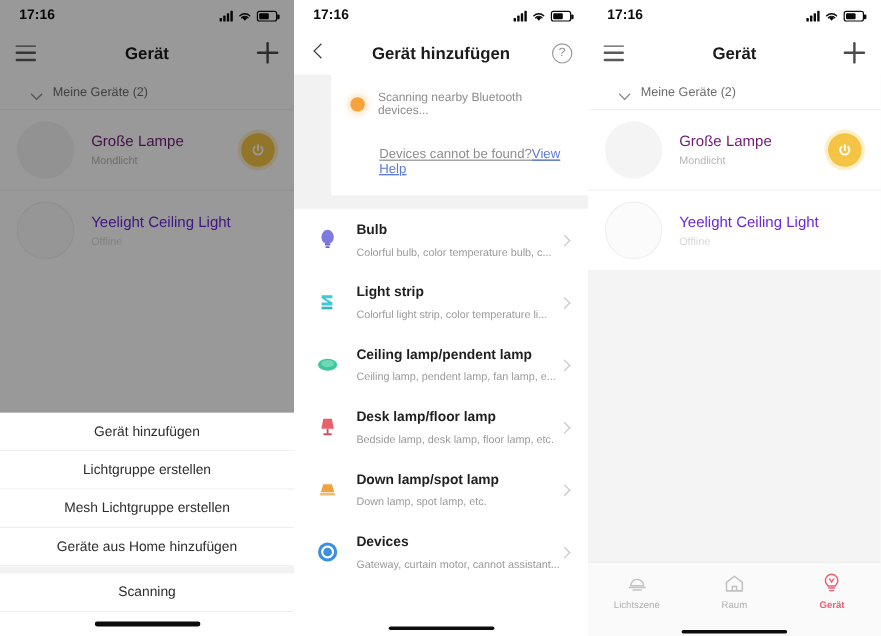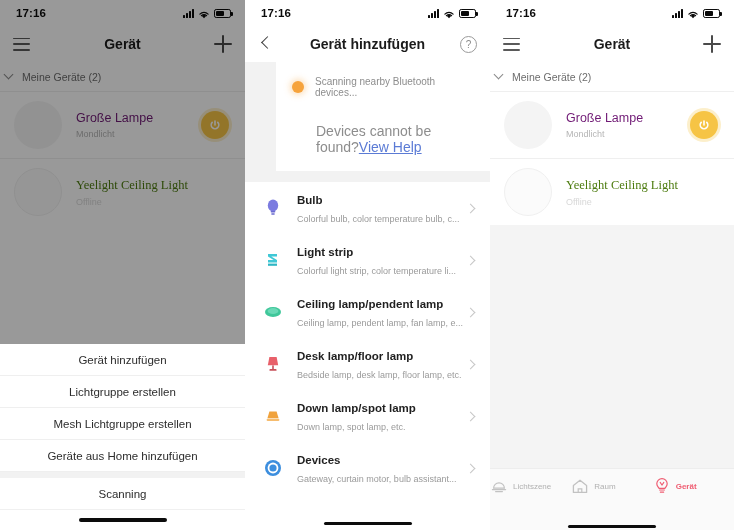--- a/index.html
+++ b/index.html
@@ -42,32 +42,32 @@
   .plus::before { left:0; top:8.2px; width:18px; height:1.6px; }
   .plus::after { top:0; left:8.2px; height:18px; width:1.6px; }
   .backchev { width:18px; height:18px; position:relative; z-index:2; }
   .backchev::before { content:""; position:absolute; left:5px; top:3px; width:8px; height:8px;
     border-left:1.6px solid #3a3a3a; border-bottom:1.6px solid #3a3a3a; transform:rotate(45deg); }
   .helpcirc { width:17px; height:17px; border-radius:50%; border:1.2px solid #9a9a9a; color:#8a8a8a;
      font-size:10px; display:flex; align-items:center; justify-content:center; z-index:2; font-weight:normal; }
 
   
   .dev-body { background:#fff; height:calc(530px - 26px - 36px); }
-  .group-head { display:flex; align-items:flex-start; gap:9px; padding:9px 16px 8px 5px; font-size:10.5px; color:#6d6d6d; }
+  .group-head { display:flex; align-items:flex-end; gap:9px; padding:9px 16px 8px 27px; font-size:10.5px; color:#6d6d6d; }
   .chev-d { width:8px; height:8px; position:relative; }
   .chev-d::before { content:""; position:absolute; left:0; top:0px; width:6px; height:6px;
     border-right:1.4px solid #8a8a8a; border-bottom:1.4px solid #8a8a8a; transform:rotate(45deg); }
   .sep-line { height:1px; background:#efefef; margin:0; }
 
   .dev-row { display:flex; align-items:center; padding:9px 16px 9px 14px; gap:14px; background:#fff; height:66px; }
   .dev-ava { width:48px; height:48px; border-radius:50%; background:#f4f4f4; flex:0 0 auto; }
   .dev-ava.off { background:#fbfbfb; border:1px solid #f0f0f0; }
   .dev-txt { flex:1 1 auto; min-width:0; }
   .dev-name { font-size:12.5px; color:#701a75; margin-bottom:4px; }
-  .dev-name.off { color:#4d7c0f;font-family:Liberation Serif, serif; }
+  .dev-name.off { color:#6d28d9; }
   .dev-sub { font-size:9px; color:#b5b5b5; }
   .dev-sub.off { color:#d8d8d8; }
   .pwr { width:28px; height:28px; border-radius:50%; background:#f6c445; flex:0 0 auto;
         box-shadow:0 0 0 3px rgba(246,196,69,.28); display:flex; align-items:center; justify-content:center; }
   .pwr svg { display:block; }
 
   
   .dim { position:absolute; left:0; top:0; width:100%; height:100%; background:rgba(0,0,0,.40); z-index:5; }
   .sheet { position:absolute; left:0; right:0; bottom:0; z-index:6; background:#fff; }
   .sheet-item { height:32px; display:flex; align-items:center; justify-content:center;
@@ -78,38 +78,38 @@
   .home-ind { height:20px; display:flex; align-items:center; justify-content:center; background:#fff; }
   .home-ind i { display:block; width:88px; height:3.4px; background:#0c0c0c; border-radius:3px; }
 
   
   .p2-body { background:#f2f2f2; height:calc(530px - 26px - 36px); display:flex; flex-direction:column; }
   .scan-card { background:#fff; padding:14px 16px 16px 16px;margin-left:31px; }
   .scan-row { display:flex; align-items:center; gap:11px; margin-bottom:25px; }
   .scan-dot { width:12px; height:12px; border-radius:50%; background:#f6a33c; flex:0 0 auto;
               box-shadow:0 0 6px 2px rgba(246,163,60,.35); }
   .scan-txt { font-size:10px; color:#8d8d8d; }
-  .nofind { font-size:14px; color:#8d8d8d; padding-left:24px; }
+  .nofind { font-size:11px; color:#8d8d8d; padding-left:24px;text-decoration:underline; }
   .nofind a { color:#5b7bd5; text-decoration:underline; }
   .p2-spacer { height:11px; background:#f2f2f2; }
 
   .cat-list { background:#fff; flex:1 1 auto; }
   .cat-row { display:flex; align-items:center; gap:14px; padding:0 14px 0 18px; height:52px; position:relative; }
   .cat-ico { width:20px; flex:0 0 auto; display:flex; align-items:center; justify-content:center; }
   .cat-txt { flex:1 1 auto; min-width:0; }
   .cat-title { font-size:11.5px; font-weight:bold; color:#1f1f1f; margin-bottom:3px; }
   .cat-desc { font-size:9px; color:#9a9a9a; white-space:nowrap; overflow:hidden; text-overflow:ellipsis; }
   .chev-r { width:10px; height:10px; position:relative; flex:0 0 auto; }
   .chev-r::before { content:""; position:absolute; left:1px; top:1.5px; width:6px; height:6px;
     border-right:1.3px solid #c6c6c6; border-top:1.3px solid #c6c6c6; transform:rotate(45deg); }
 
   
   .tabbar { position:absolute; left:0; right:0; bottom:0; height:62px; background:#fafafa; border-top:1px solid #ededed;
             display:flex; align-items:flex-start; padding-top:8px; }
-  .tab { flex:1 1 0; display:flex; flex-direction:row; align-items:center; gap:5px; }
+  .tab { flex:1 1 0; display:flex; flex-direction:column; align-items:center; gap:5px; }
   .tab-label { font-size:8px; color:#b0b0b0; }
   .tab.active .tab-label { color:#ef5d72; font-weight:bold; }
   .tab-ico { height:18px; display:flex; align-items:center; justify-content:center; }
   .p3-body { background:#f4f4f4; height:calc(530px - 26px - 36px); }
   .p3-list { background:#fff; }
   .p3-home { position:absolute; left:0; right:0; bottom:2px; display:flex; justify-content:center; }
   .p3-home i { display:block; width:88px; height:3.4px; background:#0c0c0c; border-radius:3px; }
   .p2-home { position:absolute; left:0; right:0; bottom:5px; display:flex; justify-content:center; z-index:4;}
   .p2-home i { display:block; width:88px; height:3.4px; background:#0c0c0c; border-radius:3px; }
 </style>
@@ -318,21 +318,21 @@
         <div class="cat-row">
           <span class="cat-ico">
             <svg width="18" height="18" viewBox="0 0 18 18">
                 <circle cx="9" cy="9" r="8" fill="#3c8ede"></circle>
                 <circle cx="9" cy="9" r="5.4" fill="#fff"></circle>
                 <circle cx="9" cy="9" r="3.6" fill="#3c8ede"></circle>
               </svg>
           </span>
           <span class="cat-txt">
             <span class="cat-title">Devices</span>
-            <span class="cat-desc">Gateway, curtain motor, bulb assistant...</span>
+            <span class="cat-desc">Gateway, curtain motor, cannot assistant...</span>
           </span>
           <span class="chev-r"></span>
         </div>
       </div>
     </div>
 
     <div class="p2-home">
         <i></i>
       </div>
   </div>

